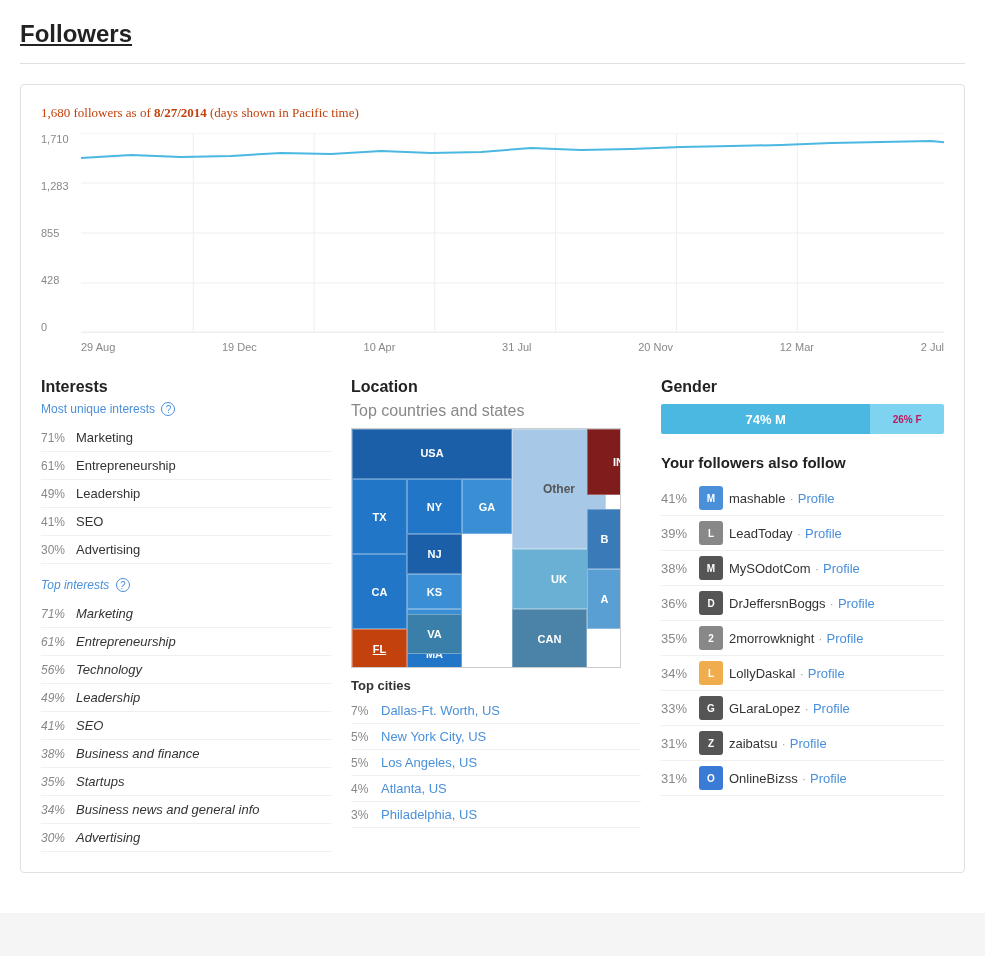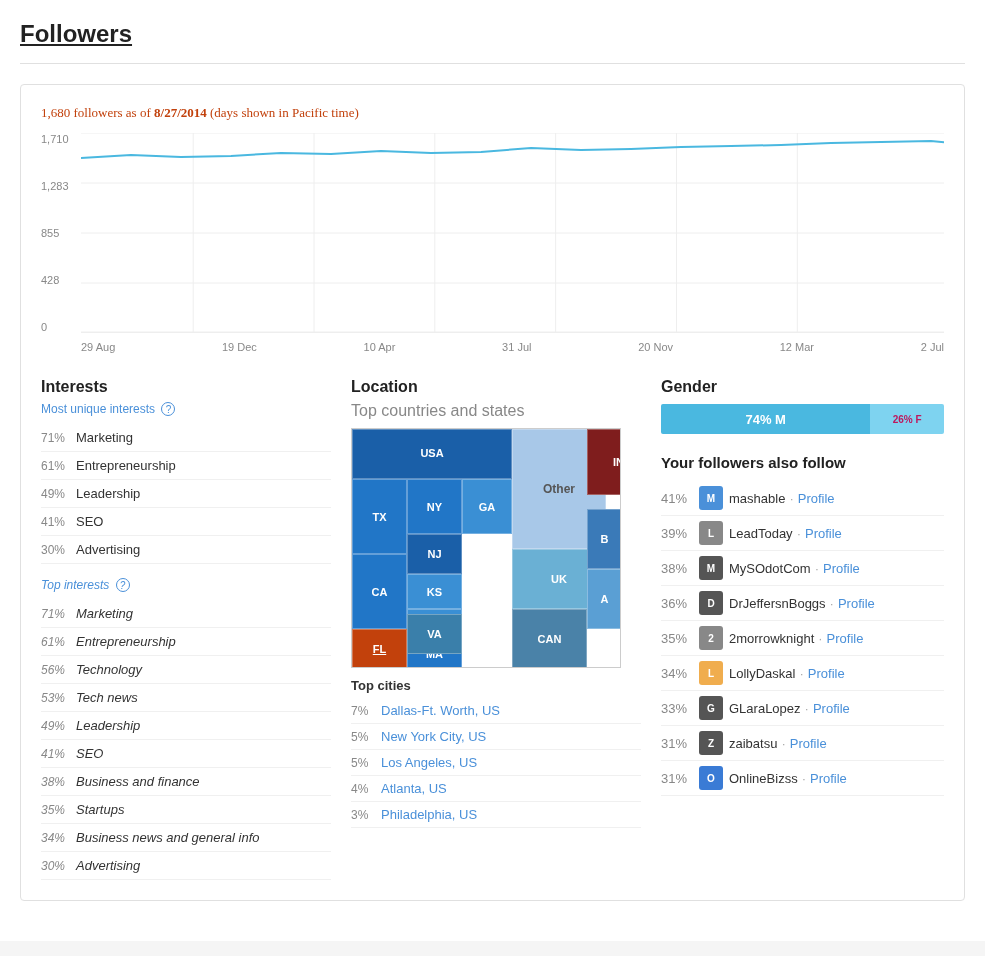--- a/index.html
+++ b/index.html
@@ -158,24 +158,20 @@
             </div>
             <div class="interest-item">
               <span class="interest-pct">61%</span>
               <span class="interest-label">Entrepreneurship</span>
             </div>
             <div class="interest-item">
               <span class="interest-pct">56%</span>
               <span class="interest-label">Technology</span>
             </div>
             <div class="interest-item">
-              <span class="interest-pct">53%</span>
-              <span class="interest-label">Tech news</span>
-            </div>
-            <div class="interest-item">
               <span class="interest-pct">49%</span>
               <span class="interest-label">Leadership</span>
             </div>
             <div class="interest-item">
               <span class="interest-pct">41%</span>
               <span class="interest-label">SEO</span>
             </div>
             <div class="interest-item">
               <span class="interest-pct">38%</span>
               <span class="interest-label">Business and finance</span>

